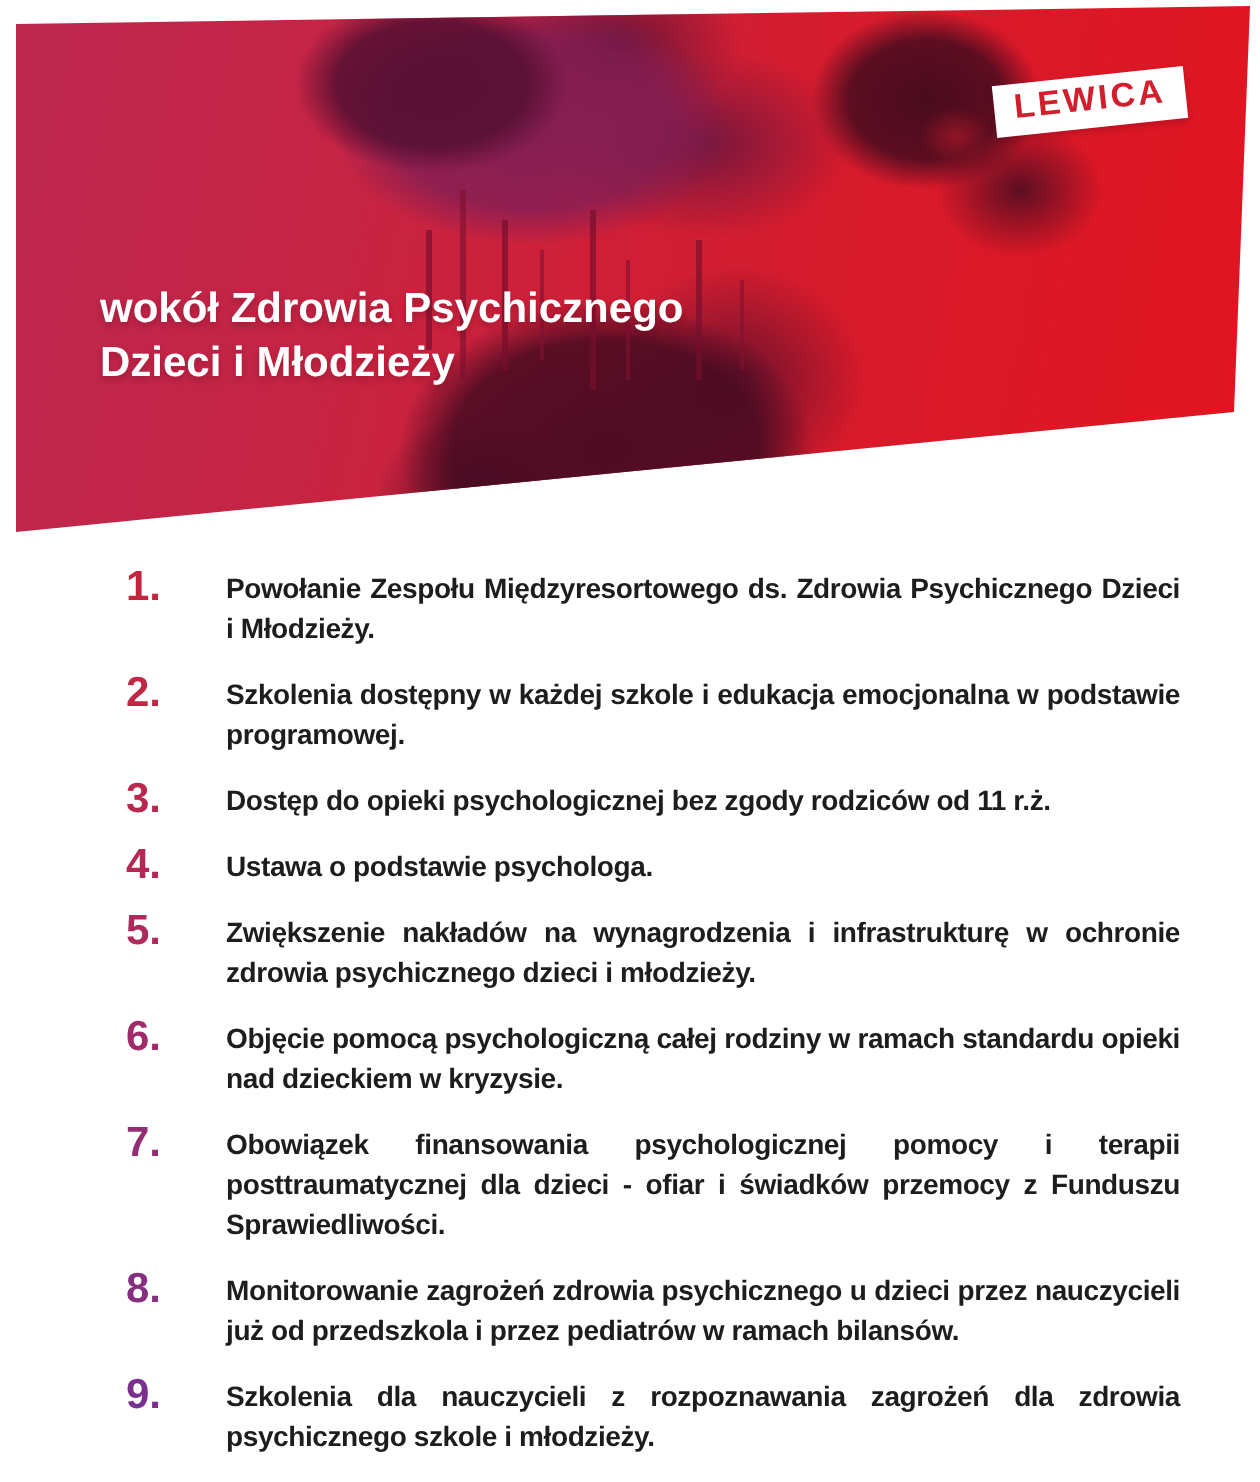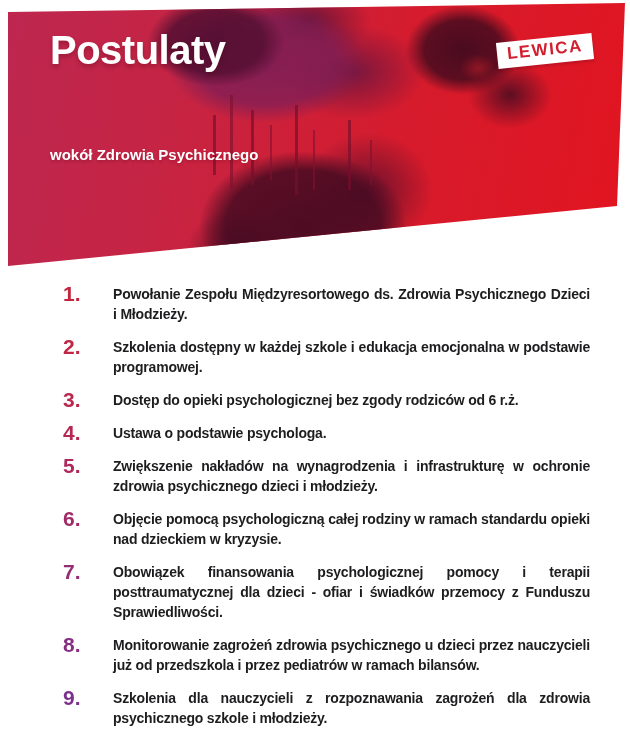--- a/index.html
+++ b/index.html
@@ -78,21 +78,21 @@
     line-height: 46px;
     letter-spacing: -0.5px;
     text-shadow: 0 3px 4px rgba(90,5,25,0.35);
   }
   .title span { display: block; }
   .subtitle {
     position: absolute;
     left: 42px; top: 141px;
     margin: 0;
     color: #ffffff;
-    font-size: 15px;
+    font-size: 21px;
     font-weight: bold;
     line-height: 27px;
     letter-spacing: 0;
     text-shadow: 0 2px 3px rgba(90,5,25,0.3);
   }
   .subtitle span { display: block; }
 
   
   .list {
     position: absolute;
@@ -131,40 +131,40 @@
 
 <div class="poster">
 
   <div class="hero">
     <div class="hero-art"></div>
     <div class="hero-drips"></div>
 
     <div class="badge" style="color: rgb(210, 31, 46);">LEWICA</div>
 
     <h1 class="title">
-      <span>Postulaty</span>
     </h1>
 
     <h2 class="subtitle">
       <span>wokół Zdrowia Psychicznego</span>
+      <span>Dzieci i Młodzieży</span>
     </h2>
   </div>
 
   <ol class="list">
     <li class="item">
       <span class="num" style="color: rgb(194, 38, 62);">1.</span>
       <span class="txt">Powołanie Zespołu Międzyresortowego ds. Zdrowia Psychicznego Dzieci i Młodzieży.</span>
     </li>
     <li class="item">
       <span class="num" style="color: rgb(191, 39, 69);">2.</span>
       <span class="txt">Szkolenia dostępny w każdej szkole i edukacja emocjonalna w podstawie programowej.</span>
     </li>
     <li class="item">
       <span class="num" style="color: rgb(185, 40, 77);">3.</span>
-      <span class="txt">Dostęp do opieki psychologicznej bez zgody rodziców od 6 r.ż.</span>
+      <span class="txt">Dostęp do opieki psychologicznej bez zgody rodziców od 11 r.ż.</span>
     </li>
     <li class="item">
       <span class="num" style="color: rgb(179, 41, 84);">4.</span>
       <span class="txt">Ustawa o podstawie psychologa.</span>
     </li>
     <li class="item">
       <span class="num" style="color: rgb(172, 42, 92);">5.</span>
       <span class="txt">Zwiększenie nakładów na wynagrodzenia i infrastrukturę w ochronie zdrowia psychicznego dzieci i młodzieży.</span>
     </li>
     <li class="item">

